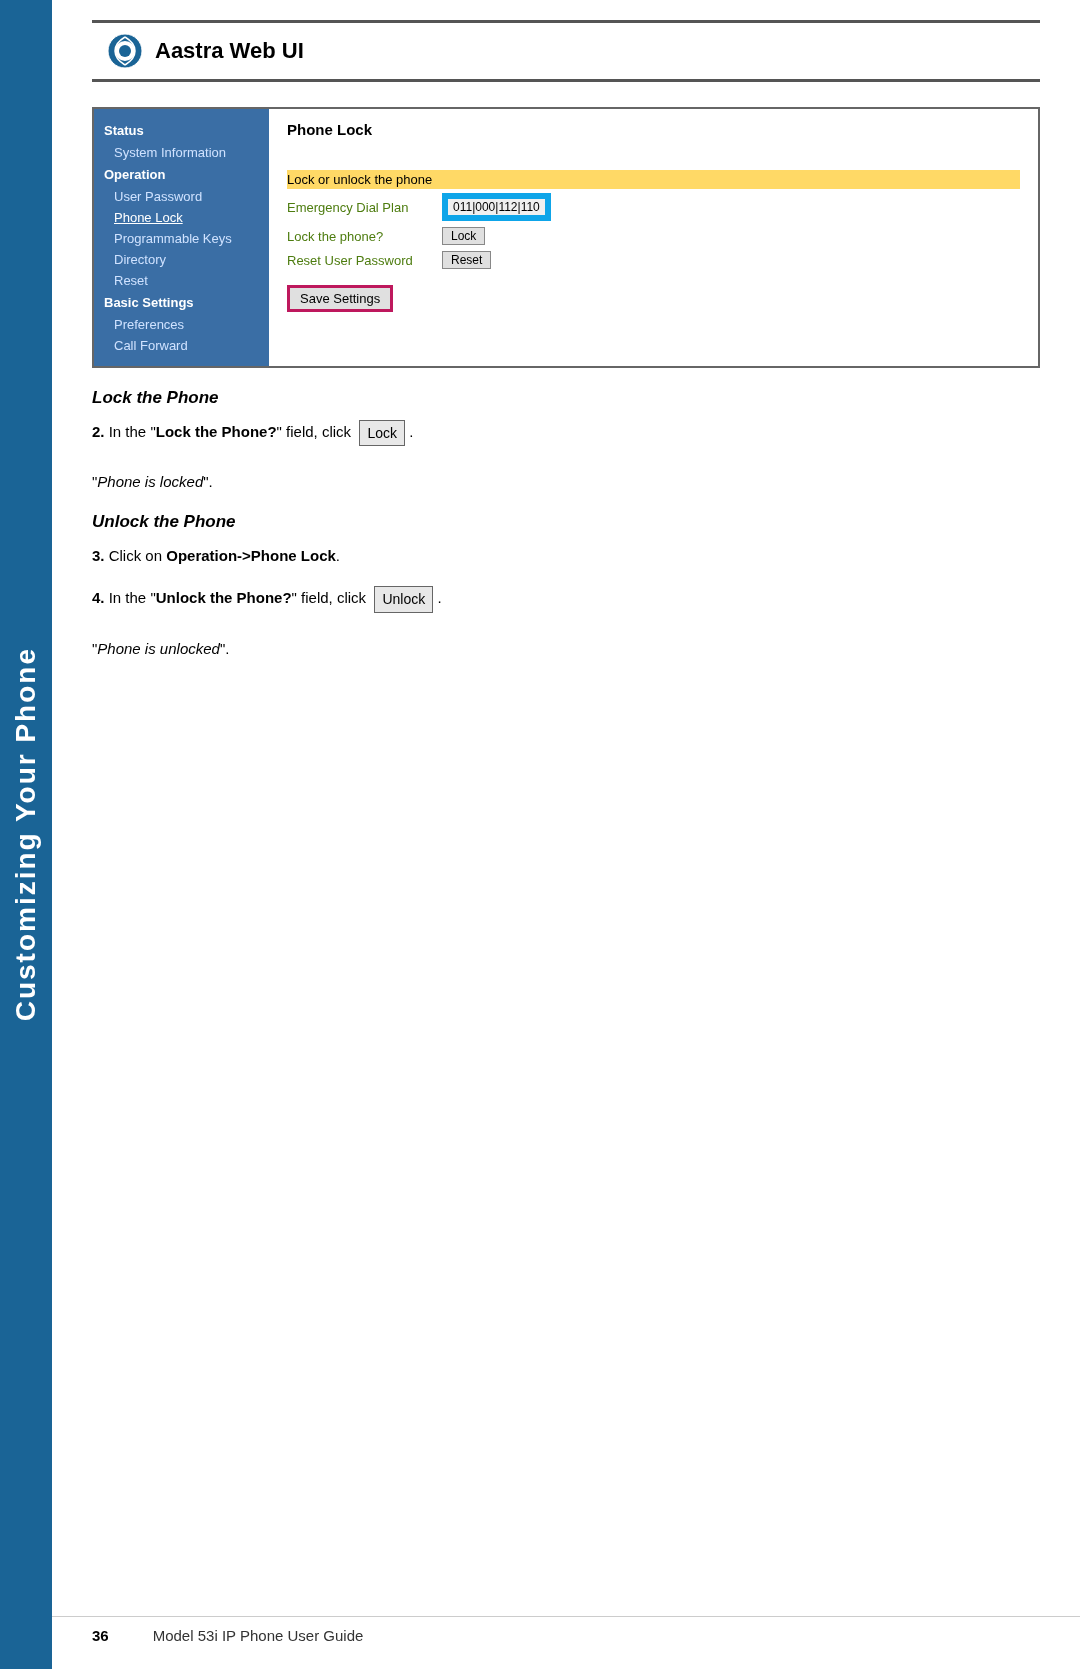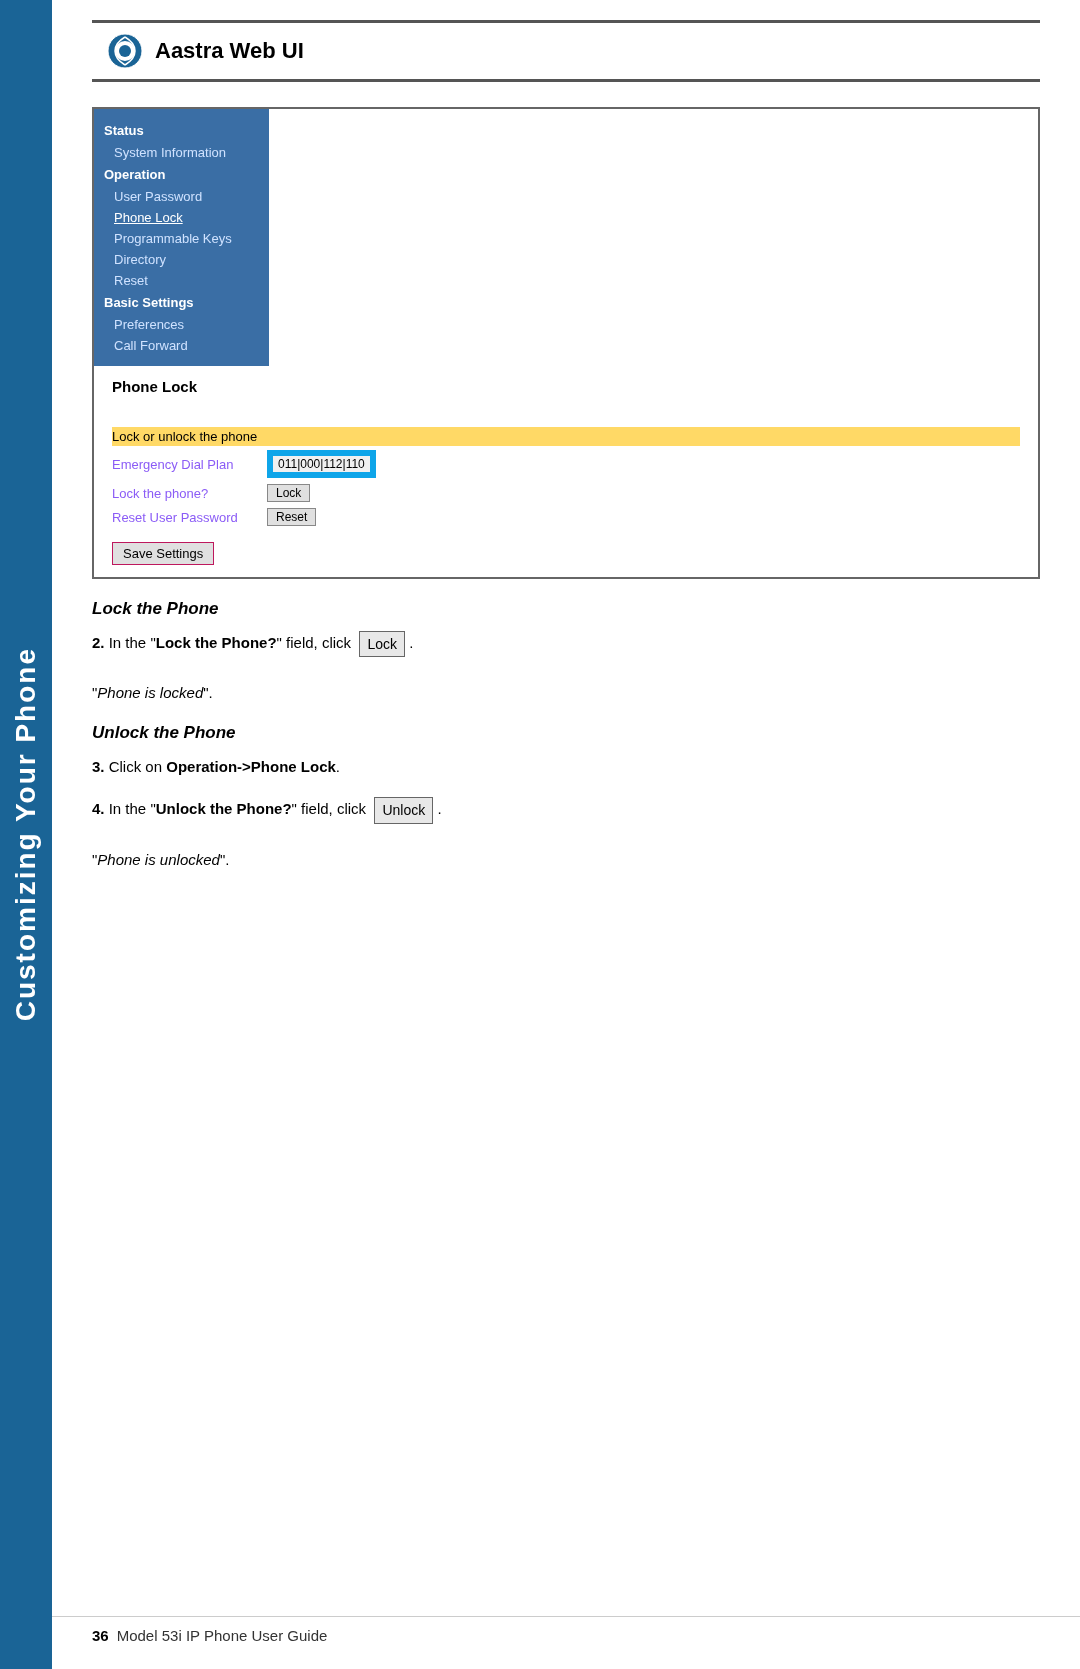--- a/index.html
+++ b/index.html
@@ -87,21 +87,20 @@
       margin: 18px 0 12px 0;
     }
 
     
     .screenshot-box {
       border: 2px solid #666;
       display: flex;
       margin: 15px 0 20px 0;
       background: #fff;
       min-height: 220px;
-      flex-direction: column;
     }
     .screenshot-sidebar {
       background: #3a6ea5;
       color: #fff;
       width: 175px;
       flex-shrink: 0;
       padding: 10px 0;
       font-size: 13px;
     }
     .screenshot-sidebar .section-label {
@@ -138,39 +137,39 @@
       margin-bottom: 4px;
       margin-top: 32px;
     }
     .screenshot-main .field-row {
       display: flex;
       align-items: center;
       margin-bottom: 6px;
     }
     .field-label {
       min-width: 155px;
-      color: #8b5cf6;
+      color: #4d7c0f;
     }
     .field-input {
       border: 6px solid #0ea5e9;
       padding: 1px 5px;
       font-size: 12px;
       background: #f0f0f0;
       min-width: 60px;
     }
     .btn-small {
       border: 1px solid #888;
       background: #e0e0e0;
       padding: 1px 8px;
       font-size: 12px;
       cursor: pointer;
       font-family: Arial, sans-serif;
     }
     .save-btn {
-      border: 1px solid #be185d;
+      border: 3px solid #be185d;
       background: #e0e0e0;
       padding: 3px 10px;
       font-size: 13px;
       margin-top: 10px;
       cursor: pointer;
       font-family: Arial, sans-serif;
     }
 
     
     .inline-btn {
@@ -187,20 +186,21 @@
     .footer {
       position: absolute;
       bottom: 25px;
       left: 52px;
       right: 0;
       display: flex;
       align-items: flex-end;
       padding: 0 40px;
       border-top: 1px solid #ccc;
       padding-top: 10px;
+      gap: 36px;
     }
     .footer-page {
       font-weight: bold;
       font-size: 15px;
       margin-right: 8px;
     }
     .footer-text {
       font-size: 15px;
       color: #333;
     }

